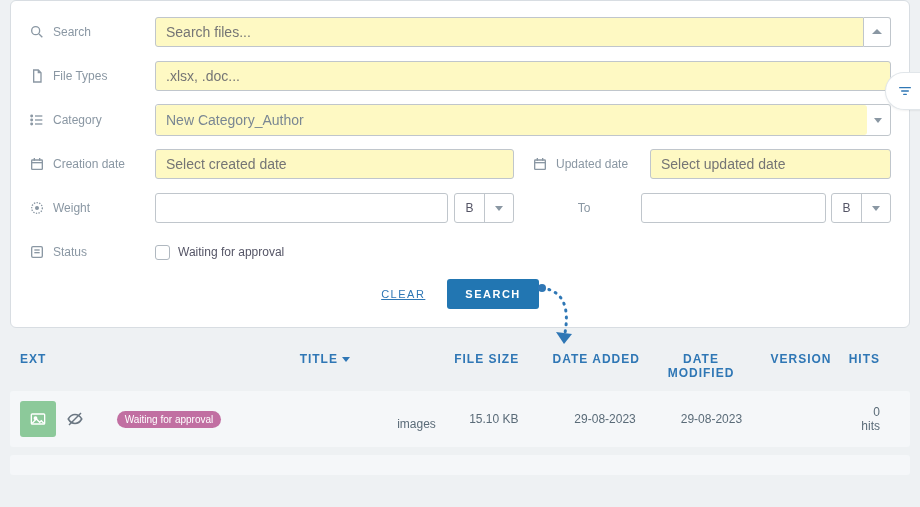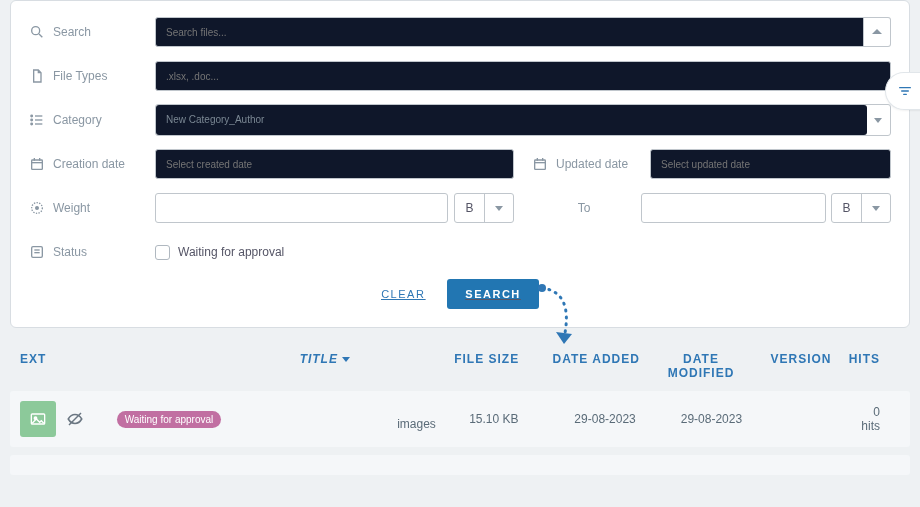--- a/index.html
+++ b/index.html
@@ -32,23 +32,23 @@
     align-items: center;
     gap: 8px;
     color: #8a97a3;
     font-size: 12px;
   }
   .label-col svg { flex: none; }
   .field-col { flex: 1; display: flex; gap: 18px; align-items: center; }
   .text-input, .select-input {
     border: 1px solid #c0c6cc;
     border-radius: 3px;
-    background: #0f172a;
+    background: #fef9c3;
     color: #7a8793;
-    font-size: 10px;
+    font-size: 14px;
     height: 30px;
     padding: 0 10px;
     width: 100%;
   }
   .select-wrap { position: relative; display: flex; align-items: stretch; width: 100%; }
   .select-wrap .caret-box {
     width: 28px; border: 1px solid #c0c6cc; border-left: none;
     border-top-right-radius: 3px; border-bottom-right-radius: 3px;
     display: flex; align-items: center; justify-content: center;
     background: #fff;
@@ -73,21 +73,20 @@
     width: 28px; display: flex; align-items: center; justify-content: center;
   }
   .weight-input { border: 1px solid #c0c6cc; border-radius: 3px; height: 30px; flex: 1; }
   .checkbox-row { display: flex; align-items: center; gap: 8px; color: #556; font-size: 12px; }
   .checkbox-box {
     width: 15px; height: 15px; border: 1px solid #b0b8c0; border-radius: 3px; background: #fff;
   }
   .actions {
     display: flex; align-items: center; justify-content: center; gap: 22px; margin-top: 10px;
     position: relative;
-    text-decoration: underline;
   }
   .clear-link {
     color: #2f77b5; text-decoration: underline; letter-spacing: 1.5px; font-size: 11px;
   }
   .search-btn {
     background: #2276b2; color: #fff; border: none; border-radius: 3px;
     letter-spacing: 1.5px; font-size: 11px; font-weight: 600;
     padding: 9px 18px;
   }
   .filter-fab {
@@ -101,21 +100,21 @@
     position: absolute; left: 534px; top: 280px; pointer-events: none;
   }
   
   .table-wrap { padding: 0 10px; }
   .thead {
     display: flex; padding: 14px 10px 10px 10px;
     font-size: 12px; font-weight: 700; letter-spacing: 1px; color: #2f77b5;
   }
   .col-ext { width: 100px; }
   .col-badge { width: 110px; }
-  .col-title { width: 220px; text-align: center; font-style: italic; }
+  .col-title { width: 220px; text-align: center; }
   .col-size { width: 120px; text-align: center; }
   .col-added { width: 110px; text-align: center; }
   .col-mod { width: 110px; text-align: center; }
   .col-ver { width: 100px; text-align: center; }
   .col-hits { flex: 1; text-align: right; padding-right: 20px; }
   .trow {
     display: flex; align-items: center; background: #f5f7f9; border-radius: 3px;
     margin-bottom: 8px; padding: 10px; font-size: 12px; color: #5a6b78;
   }
   .ext-cell { display: flex; align-items: center; gap: 10px; width: 100px; }

